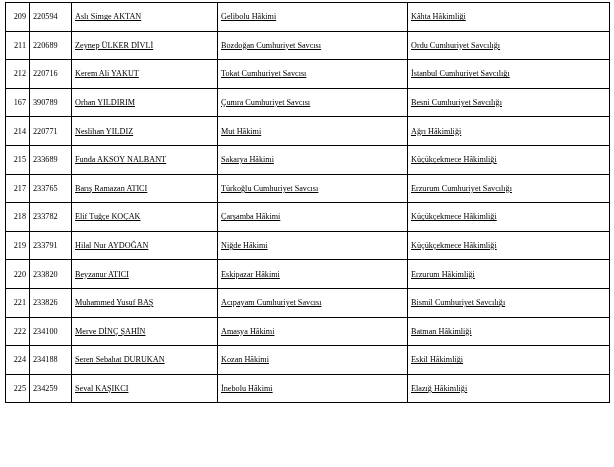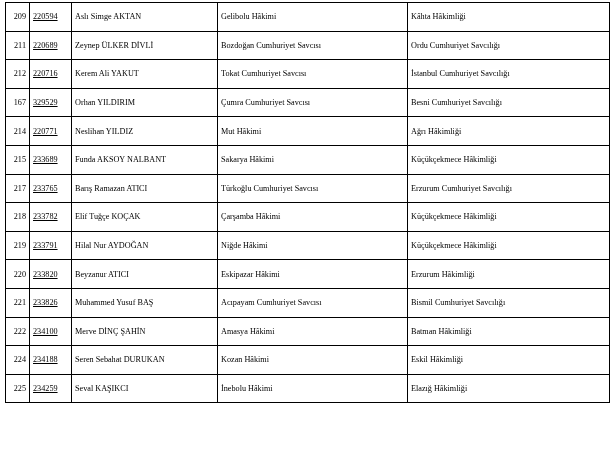--- a/index.html
+++ b/index.html
@@ -42,25 +42,25 @@
     overflow: hidden;
     line-height: 1.1;
   }
   td.no {
     text-align: right;
     font-size: 8.2px;
   }
   td.reg {
     text-align: left;
     padding-left: 3px;
-    text-decoration: underline;
   }
   td.name, td.current, td.new {
     text-align: left;
     padding-left: 5px;
+    text-decoration: underline;
   }
 </style>
 </head>
 <body>
 
 <div class="page">
   <table class="appointments">
     <colgroup>
       <col class="c-no">
       <col class="c-reg">
@@ -85,21 +85,21 @@
         </tr>
         <tr>
           <td class="no">212</td>
           <td class="reg">220716</td>
           <td class="name">Kerem Ali YAKUT</td>
           <td class="current">Tokat Cumhuriyet Savcısı</td>
           <td class="new">İstanbul Cumhuriyet Savcılığı</td>
         </tr>
         <tr>
           <td class="no">167</td>
-          <td class="reg">329529</td>
+          <td class="reg">390789</td>
           <td class="name">Orhan YILDIRIM</td>
           <td class="current">Çumra Cumhuriyet Savcısı</td>
           <td class="new">Besni Cumhuriyet Savcılığı</td>
         </tr>
         <tr>
           <td class="no">214</td>
           <td class="reg">220771</td>
           <td class="name">Neslihan YILDIZ</td>
           <td class="current">Mut Hâkimi</td>
           <td class="new">Ağrı Hâkimliği</td>

